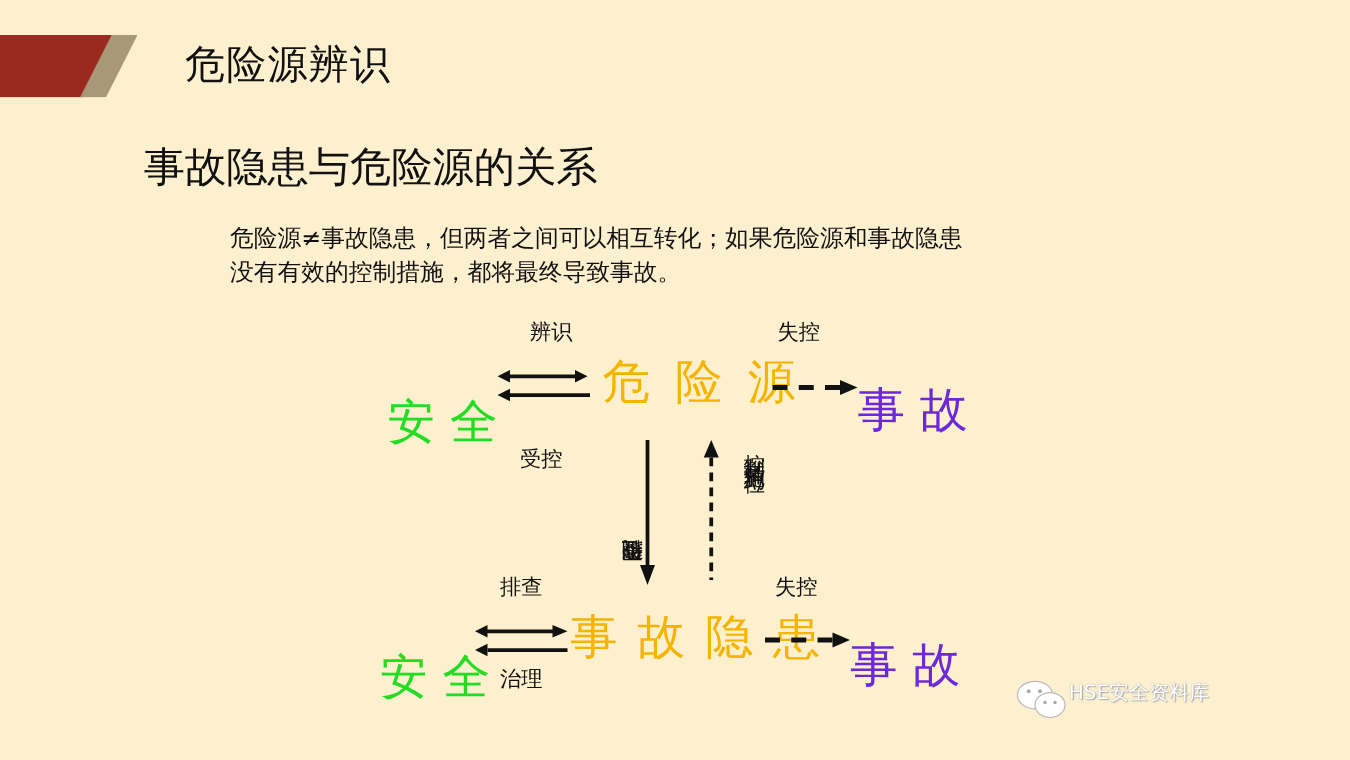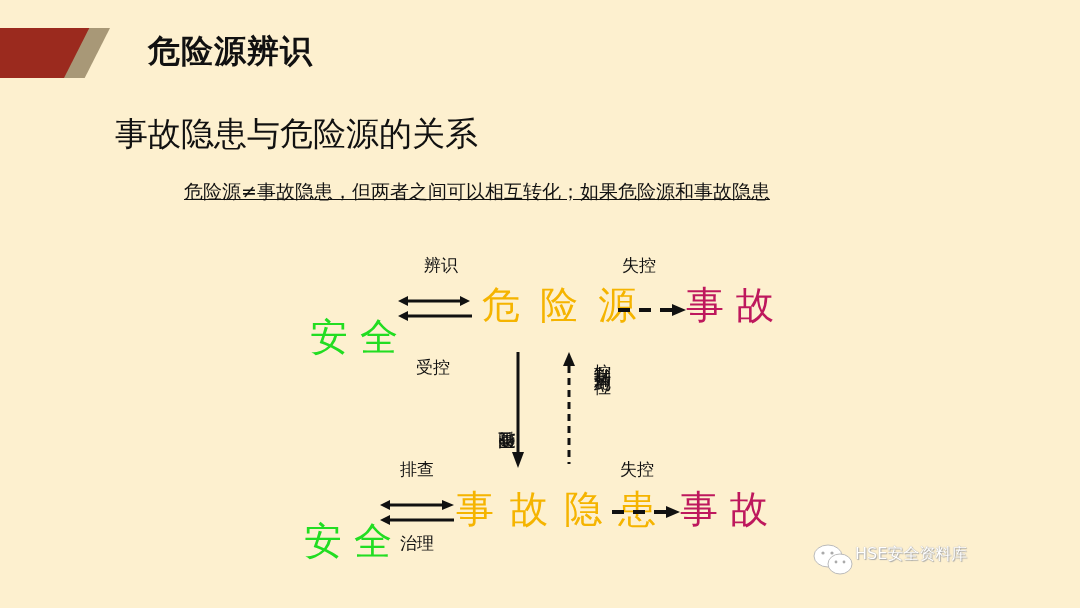--- a/index.html
+++ b/index.html
@@ -6,41 +6,42 @@
   body {
     width:1080px; height:608px; overflow:hidden; position:relative;
     background:#fdf0cf;
     font-family:"DejaVu Sans", "Liberation Sans", sans-serif;
   }
   .abs { position:absolute; }
   .banner-red { left:0; top:28px; width:88px; height:50px; background:#9b2a1e;
     clip-path: polygon(0 0, 100% 0, 75% 100%, 0 100%); width:90px; }
   .banner-tan { left:64px; top:28px; width:46px; height:50px; background:#a89877;
     clip-path: polygon(55% 0, 100% 0, 45% 100%, 0 100%); }
-  .title { left:148px; top:30px; font-size:32px; font-weight:bold; color:#111; letter-spacing:1px; }
+  .title { left:148px; top:30px; font-size:32px; font-weight:normal; color:#111; letter-spacing:1px; }
   .subtitle { left:115px; top:112px; font-size:33px; color:#111;font-family:Liberation Serif, serif; }
-  .desc { left:184px; top:178px; font-size:19px; line-height:27px; color:#111; width:720px;text-decoration:underline; }
+  .desc { left:184px; top:178px; font-size:19px; line-height:27px; color:#111; width:720px; }
   .big { font-size:38px; letter-spacing:0; }
   .green { color:#22dd22;margin-top:32px; }
   .orange { color:#f5b400; }
-  .red { color:#be185d; }
+  .red { color:#6d28d9;margin-top:23px; }
   .lbl { font-size:17px; color:#111; }
   .vtext { writing-mode: vertical-rl; font-size:17px; color:#111; }
   .wm { left:855px; top:544px; font-size:16px; color:#fff; text-shadow:0 0 1px #999, 1px 1px 1px #aaa; }
 </style>
 </head>
 <body>
 
 <div class="abs banner-red"></div>
 <div class="abs banner-tan"></div>
 <div class="abs title">危险源辨识</div>
 
 <div class="abs subtitle">事故隐患与危险源的关系</div>
 <div class="abs desc">
   <div>危险源≠事故隐患，但两者之间可以相互转化；如果危险源和事故隐患</div>
+  <div>没有有效的控制措施，都将最终导致事故。</div>
 </div>
 
 <div class="abs big green" style="left:310px;top:280px;">安 全</div>
 <div class="abs lbl" style="left:424px;top:254px;">辨识</div>
 <div class="abs lbl" style="left:416px;top:328px;margin-top:28px;">受控</div>
 <svg class="abs" style="left:396px;top:292px;" width="80" height="32">
   <line x1="10" y1="9" x2="68" y2="9" stroke="#111" stroke-width="3"></line>
   <polygon points="74,9 64,4 64,14" fill="#111"></polygon>
   <polygon points="2,9 12,4 12,14" fill="#111"></polygon>
   <line x1="12" y1="24" x2="76" y2="24" stroke="#111" stroke-width="3"></line>

